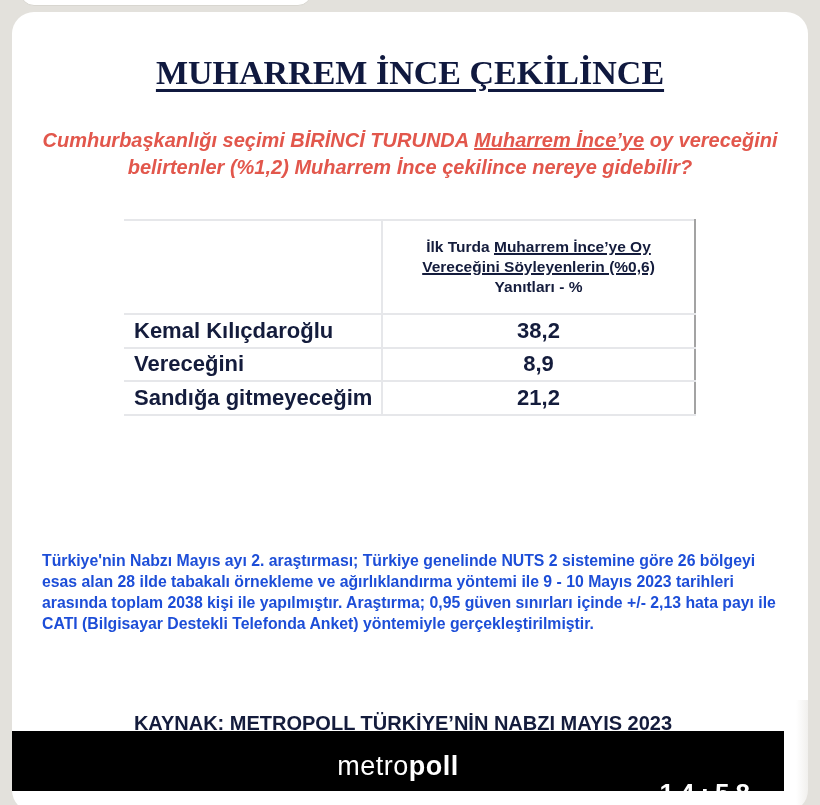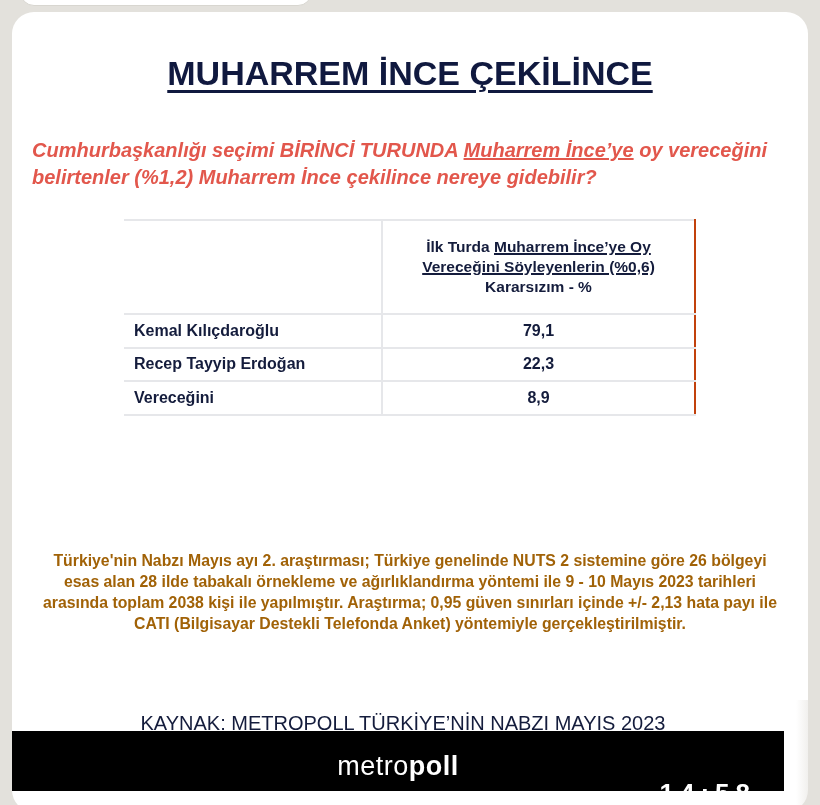--- a/index.html
+++ b/index.html
@@ -13,52 +13,52 @@
     background: #ffffff; border-radius: 0 0 14px 14px;
     border: 1px solid #d8d6d0;
   }
   .card {
     position: absolute; left: 12px; top: 12px; width: 796px; height: 800px;
     background: #ffffff; border-radius: 22px; overflow: hidden;
   }
   .title {
     position: absolute; left: 0; right: 0; top: 42px; text-align: center;
     font-weight: bold; font-size: 34px; color: #10193f; letter-spacing: 0px;
-    font-family: Liberation Sans, sans-serif;
+    font-family: Liberation Serif, serif;
   }
   .title span { text-decoration: underline; text-decoration-thickness: 3px; text-underline-offset: 5px; }
   .subtitle {
-    position: absolute; left: 20px; right: 20px; top: 125px; text-align: left;
+    position: absolute; left: 20px; right: 20px; top: 115px; text-align: center;
     font-weight: bold; font-style: italic; font-size: 20px; line-height: 27px;
     color: #e2574c;
   }
   .subtitle u { text-decoration-thickness: 2px; }
   table.results {
     position: absolute; left: 112px; top: 207px; width: 572px;
     border-collapse: collapse; color: #141c3c; font-weight: bold;
   }
   table.results td, table.results th {
-    border-bottom: 2px solid #e6e7ea; padding: 0; font-size: 16px;
+    border-bottom: 2px solid #e6e7ea; padding: 0; font-size: 22px;
   }
   table.results tr:first-child th { border-top: 2px solid #e6e7ea; }
-  table.results .c2 { border-left: 2px solid #e6e7ea; border-right: 2px solid #c2410c; text-align: center; }
+  table.results .c2 { border-left: 2px solid #e6e7ea; border-right: 2px solid #a3a3a3; text-align: center; }
   table.results th.c1 { width: 257px; }
   table.results th {
     height: 92px; font-size: 15.5px; line-height: 20px; font-weight: bold; vertical-align: middle;
   }
   table.results th u { text-decoration-thickness: 1.5px; }
   table.results td { height: 31.5px; }
   table.results td.c1 { padding-left: 10px; }
   .method {
-    position: absolute; left: 30px; right: 30px; top: 538px; text-align: center;
-    font-weight: bold; font-size: 15.8px; line-height: 21px; color: #a16207;
+    position: absolute; left: 30px; right: 30px; top: 538px; 
+    font-weight: bold; font-size: 15.8px; line-height: 21px; color: #1d4ed8;
   }
   .source {
     position: absolute; left: 0; right: 14px; top: 700px; text-align: center;
-    font-weight: normal; font-size: 20px; color: #141c3c;
+    font-weight: bold; font-size: 20px; color: #141c3c;
   }
   .brand-bar {
     position: absolute; left: 12px; top: 731px; width: 772px; height: 60px;
     background: #000000;
   }
   .brand {
     position: absolute; left: 0; right: 0; top: 20px; text-align: center;
     color: #ffffff; font-size: 27px; letter-spacing: 0.5px;
   }
   .brand .b { font-weight: bold; }
@@ -81,34 +81,34 @@
 
   <div class="subtitle"><span>Cumhurbaşkanlığı seçimi BİRİNCİ TURUNDA </span><u>Muharrem İnce’ye</u><span> oy vereceğini belirtenler (%1,2) Muharrem İnce çekilince nereye gidebilir?</span></div>
 
   <table class="results">
     <tbody>
         <tr>
       <th class="c1"></th>
       <th class="c2">
         <span>İlk Turda </span><u>Muharrem İnce’ye Oy</u><br>
         <u>Vereceğini Söyleyenlerin (%0,6)</u><br>
-        <span>Kararsızım - %</span>
+        <span>Yanıtları - %</span>
       </th>
     </tr>
     <tr>
       <td class="c1">Kemal Kılıçdaroğlu</td>
-      <td class="c2">79,1</td>
-    </tr>
-    <tr>
-      <td class="c1">Recep Tayyip Erdoğan</td>
-      <td class="c2">22,3</td>
+      <td class="c2">38,2</td>
     </tr>
     <tr>
       <td class="c1">Vereceğini</td>
       <td class="c2">8,9</td>
+    </tr>
+    <tr>
+      <td class="c1">Sandığa gitmeyeceğim</td>
+      <td class="c2">21,2</td>
     </tr>
   </tbody>
     </table>
 
   <div class="method">Türkiye'nin Nabzı Mayıs ayı 2. araştırması; Türkiye genelinde NUTS 2 sistemine göre 26 bölgeyi esas alan 28 ilde tabakalı örnekleme ve ağırlıklandırma yöntemi ile 9 - 10 Mayıs 2023 tarihleri arasında toplam 2038 kişi ile yapılmıştır. Araştırma; 0,95 güven sınırları içinde +/- 2,13 hata payı ile CATI (Bilgisayar Destekli Telefonda Anket) yöntemiyle gerçekleştirilmiştir.</div>
 
   <div class="source">KAYNAK: METROPOLL TÜRKİYE’NİN NABZI MAYIS 2023</div>
 </div>
 
 <div class="brand-bar">

